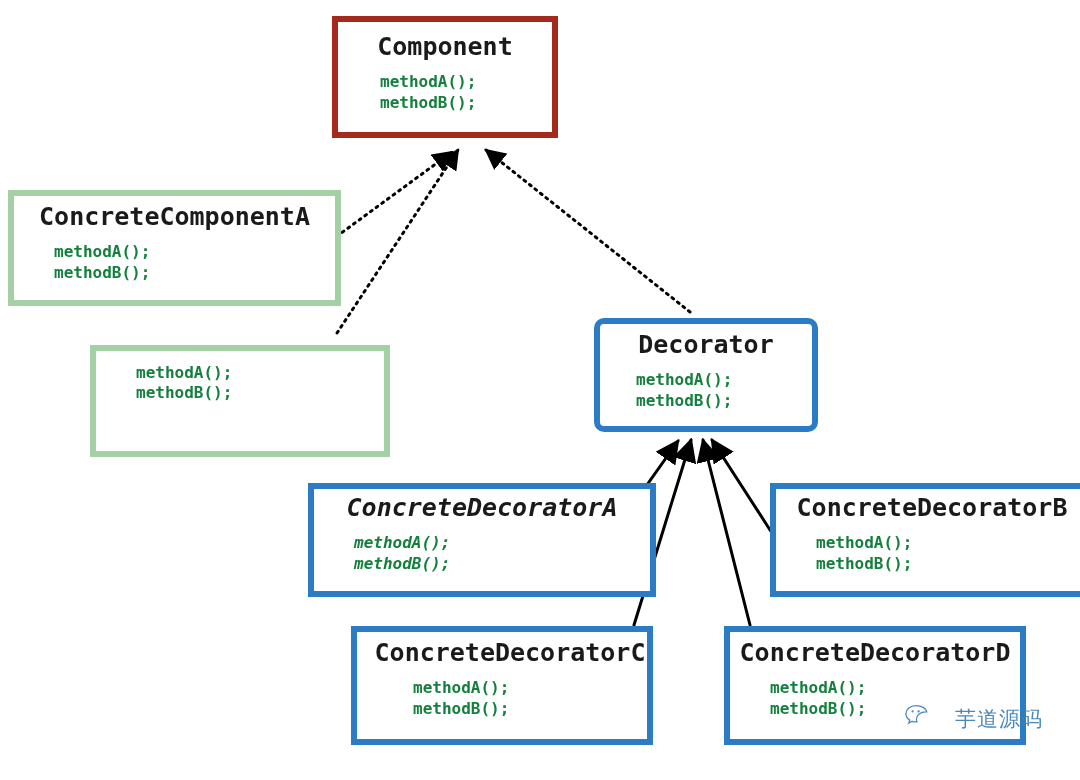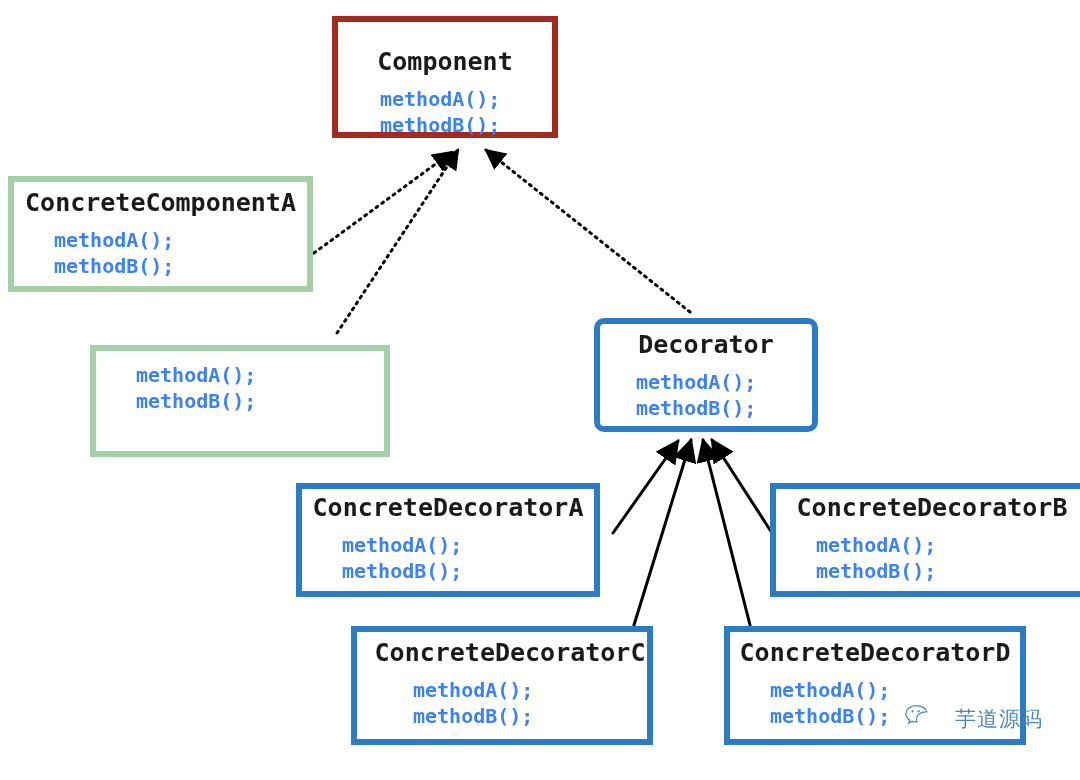--- a/index.html
+++ b/index.html
@@ -39,45 +39,45 @@
     font-weight: bold;
     font-size: 25px;
     color: #1a1a1a;
     letter-spacing: 0px;
     line-height: 1.05;
     white-space: nowrap;
   }
   .uml-methods {
     font-family: "DejaVu Sans Mono", monospace;
     font-weight: bold;
-    font-size: 20px;
-    color: #3b82f6;
+    font-size: 16px;
+    color: #15803d;
     line-height: 1.28;
     white-space: nowrap;
   }
   .uml-methods div { display: block; }
 
   
   #box-component     { left: 332px; top: 16px;  width: 226px; height: 122px; border-width: 6px; border-color: #a32a1c; }
-  #box-component .uml-title   { margin-top: 27px; }
+  #box-component .uml-title   { margin-top: 12px; }
   #box-component .uml-methods { margin-top: 12px; margin-left: 42px; }
 
-  #box-concretecomponenta { left: 8px;  top: 176px; width: 305px; height: 116px; border-width: 6px; border-color: #a5cfa5; }
+  #box-concretecomponenta { left: 8px;  top: 190px; width: 333px; height: 116px; border-width: 6px; border-color: #a5cfa5; }
   #box-concretecomponenta .uml-title   { margin-top: 8px; }
   #box-concretecomponenta .uml-methods { margin-top: 12px; margin-left: 40px; }
 
   #box-concretecomponentb { left: 90px; top: 345px; width: 300px; height: 112px; border-width: 6px; border-color: #a5cfa5; }
   #box-concretecomponentb .uml-title   { margin-top: 6px; }
   #box-concretecomponentb .uml-methods { margin-top: 12px; margin-left: 40px; }
 
   #box-decorator { left: 594px; top: 318px; width: 224px; height: 114px; border-width: 6px; border-color: #2b7cc4; border-radius: 10px; }
   #box-decorator .uml-title   { margin-top: 8px; }
   #box-decorator .uml-methods { margin-top: 12px; margin-left: 36px; }
 
-  #box-concretedecoratora { left: 296px; top: 483px; width: 304px; height: 114px; border-width: 6px; border-color: #2b7cc4; }
+  #box-concretedecoratora { left: 308px; top: 483px; width: 348px; height: 114px; border-width: 6px; border-color: #2b7cc4; font-style: italic; }
   #box-concretedecoratora .uml-title   { margin-top: 6px; }
   #box-concretedecoratora .uml-methods { margin-top: 12px; margin-left: 40px; }
 
   #box-concretedecoratorb { left: 770px; top: 483px; width: 324px; height: 114px; border-width: 6px; border-color: #2b7cc4; }
   #box-concretedecoratorb .uml-title   { margin-top: 6px; }
   #box-concretedecoratorb .uml-methods { margin-top: 12px; margin-left: 40px; }
 
   #box-concretedecoratorc { left: 351px; top: 626px; width: 302px; height: 119px; border-width: 6px; border-color: #2b7cc4; padding-left: 16px; }
   #box-concretedecoratorc .uml-title   { margin-top: 8px; }
   #box-concretedecoratorc .uml-methods { margin-top: 12px; margin-left: 40px; }

